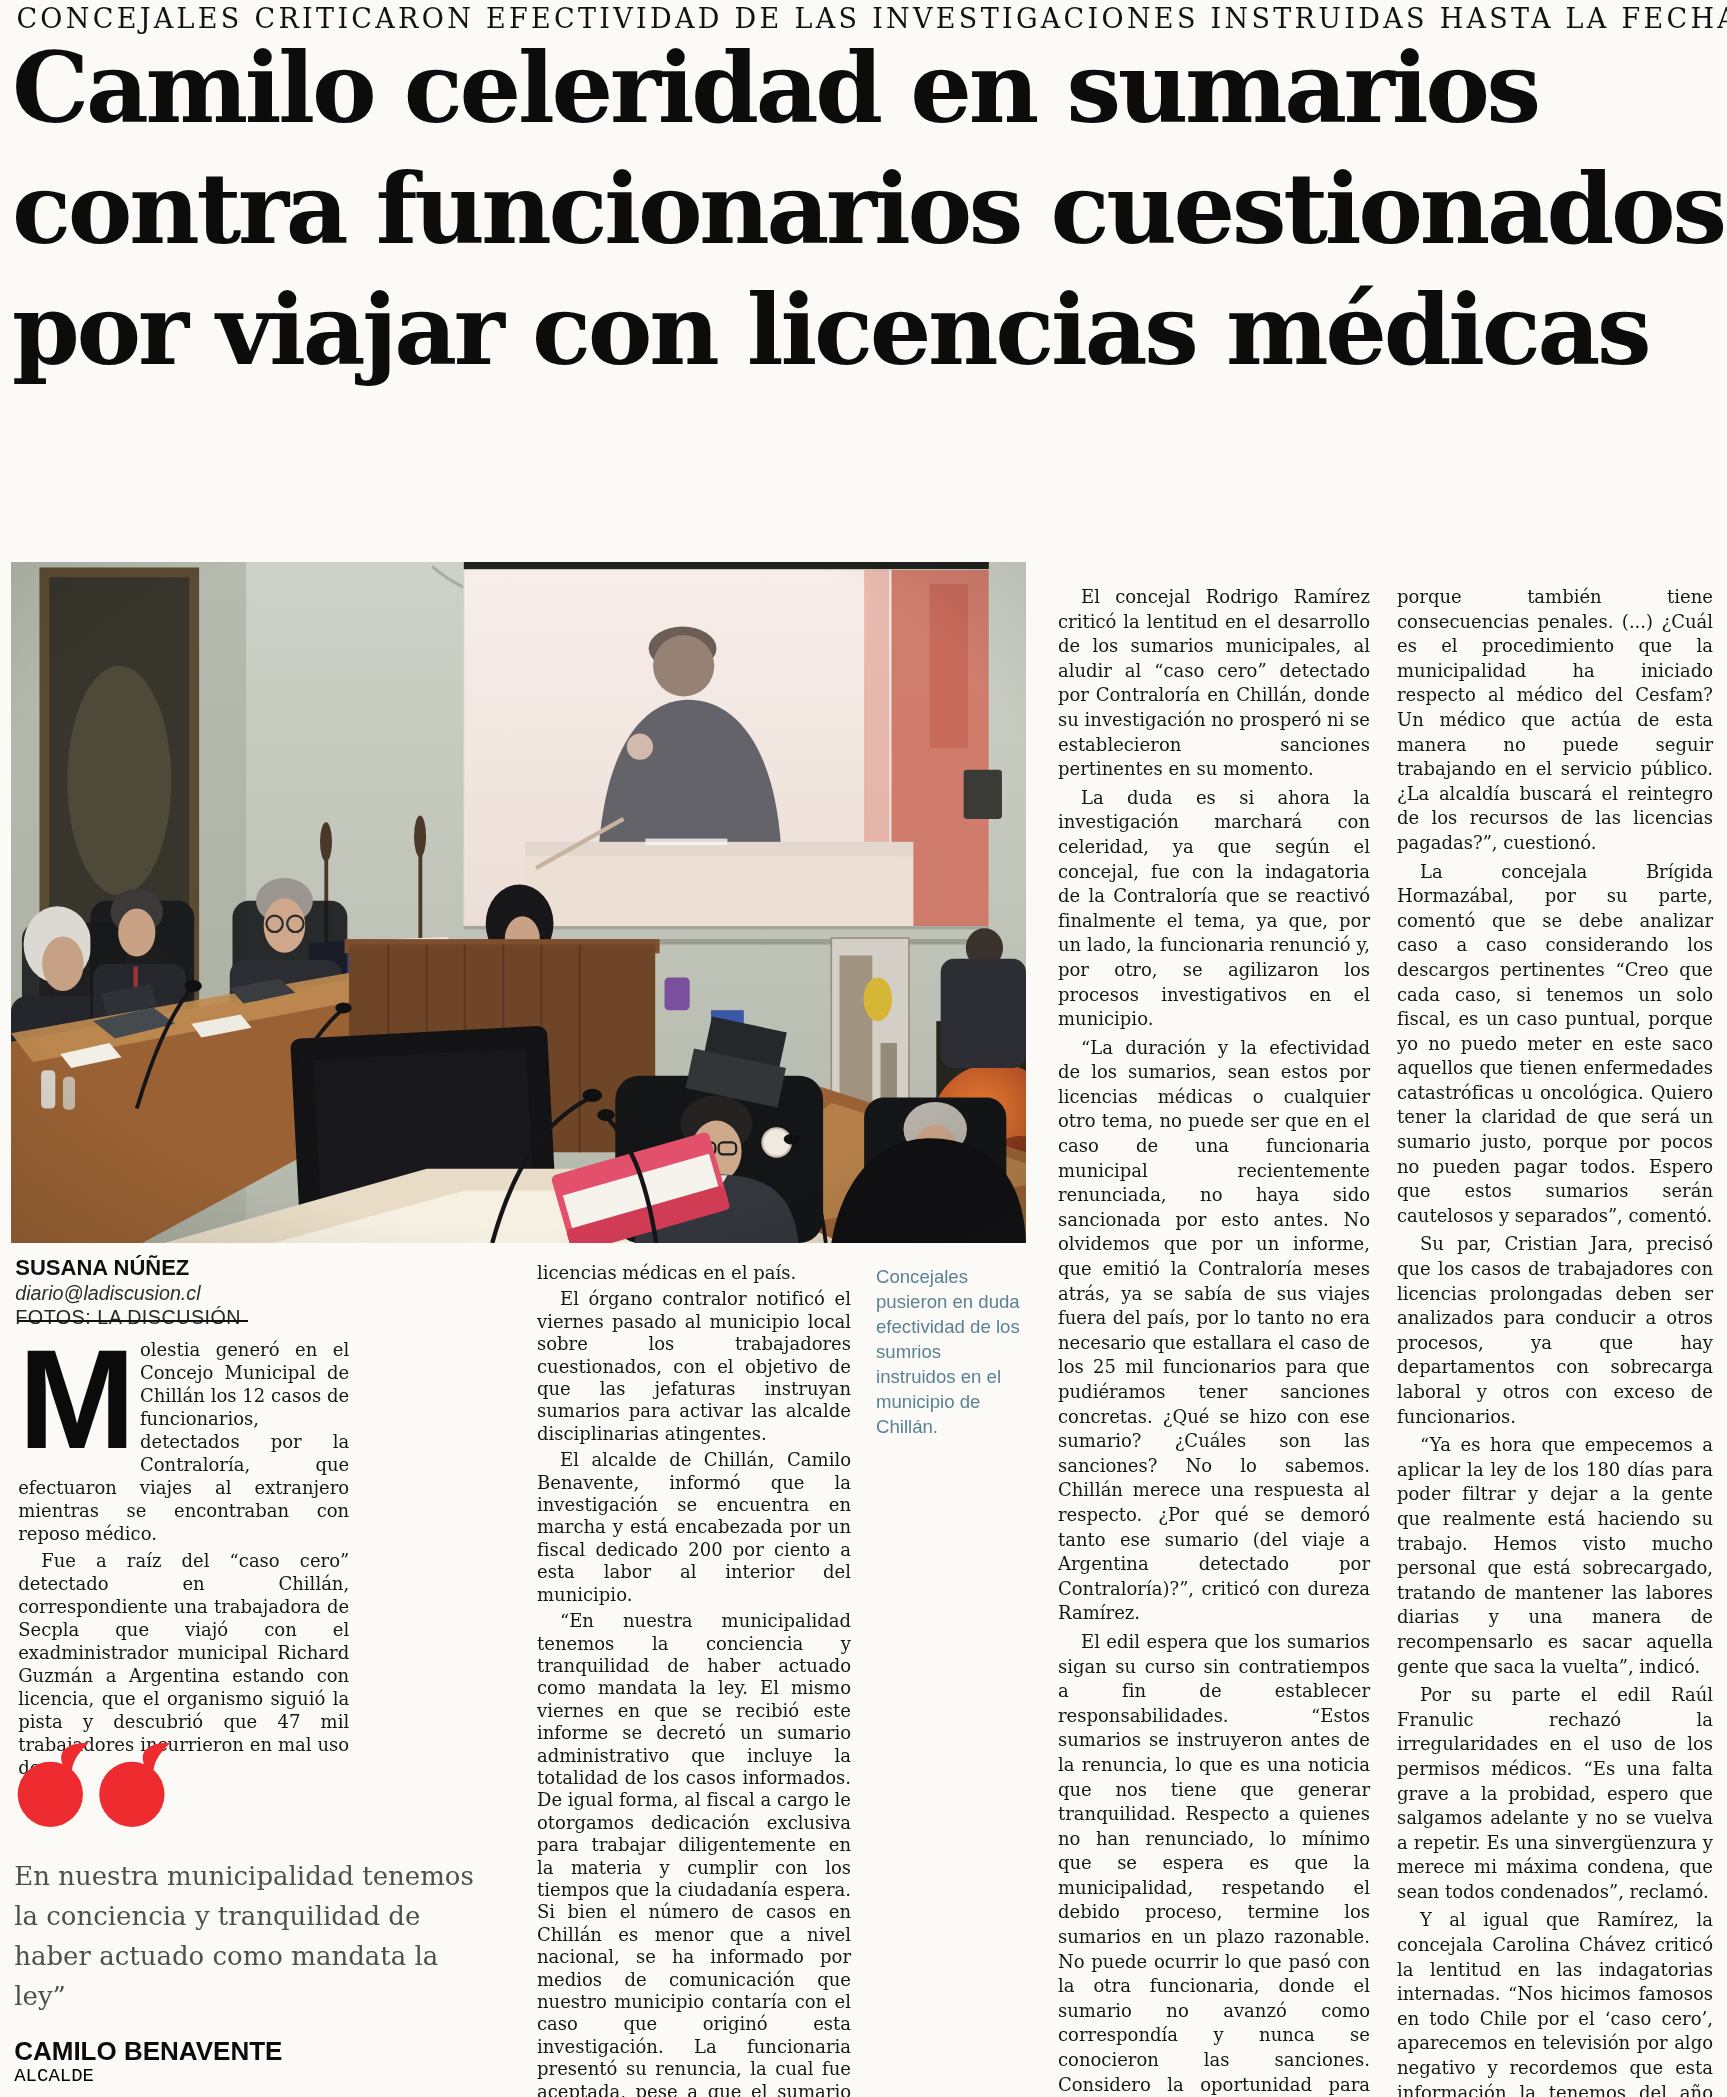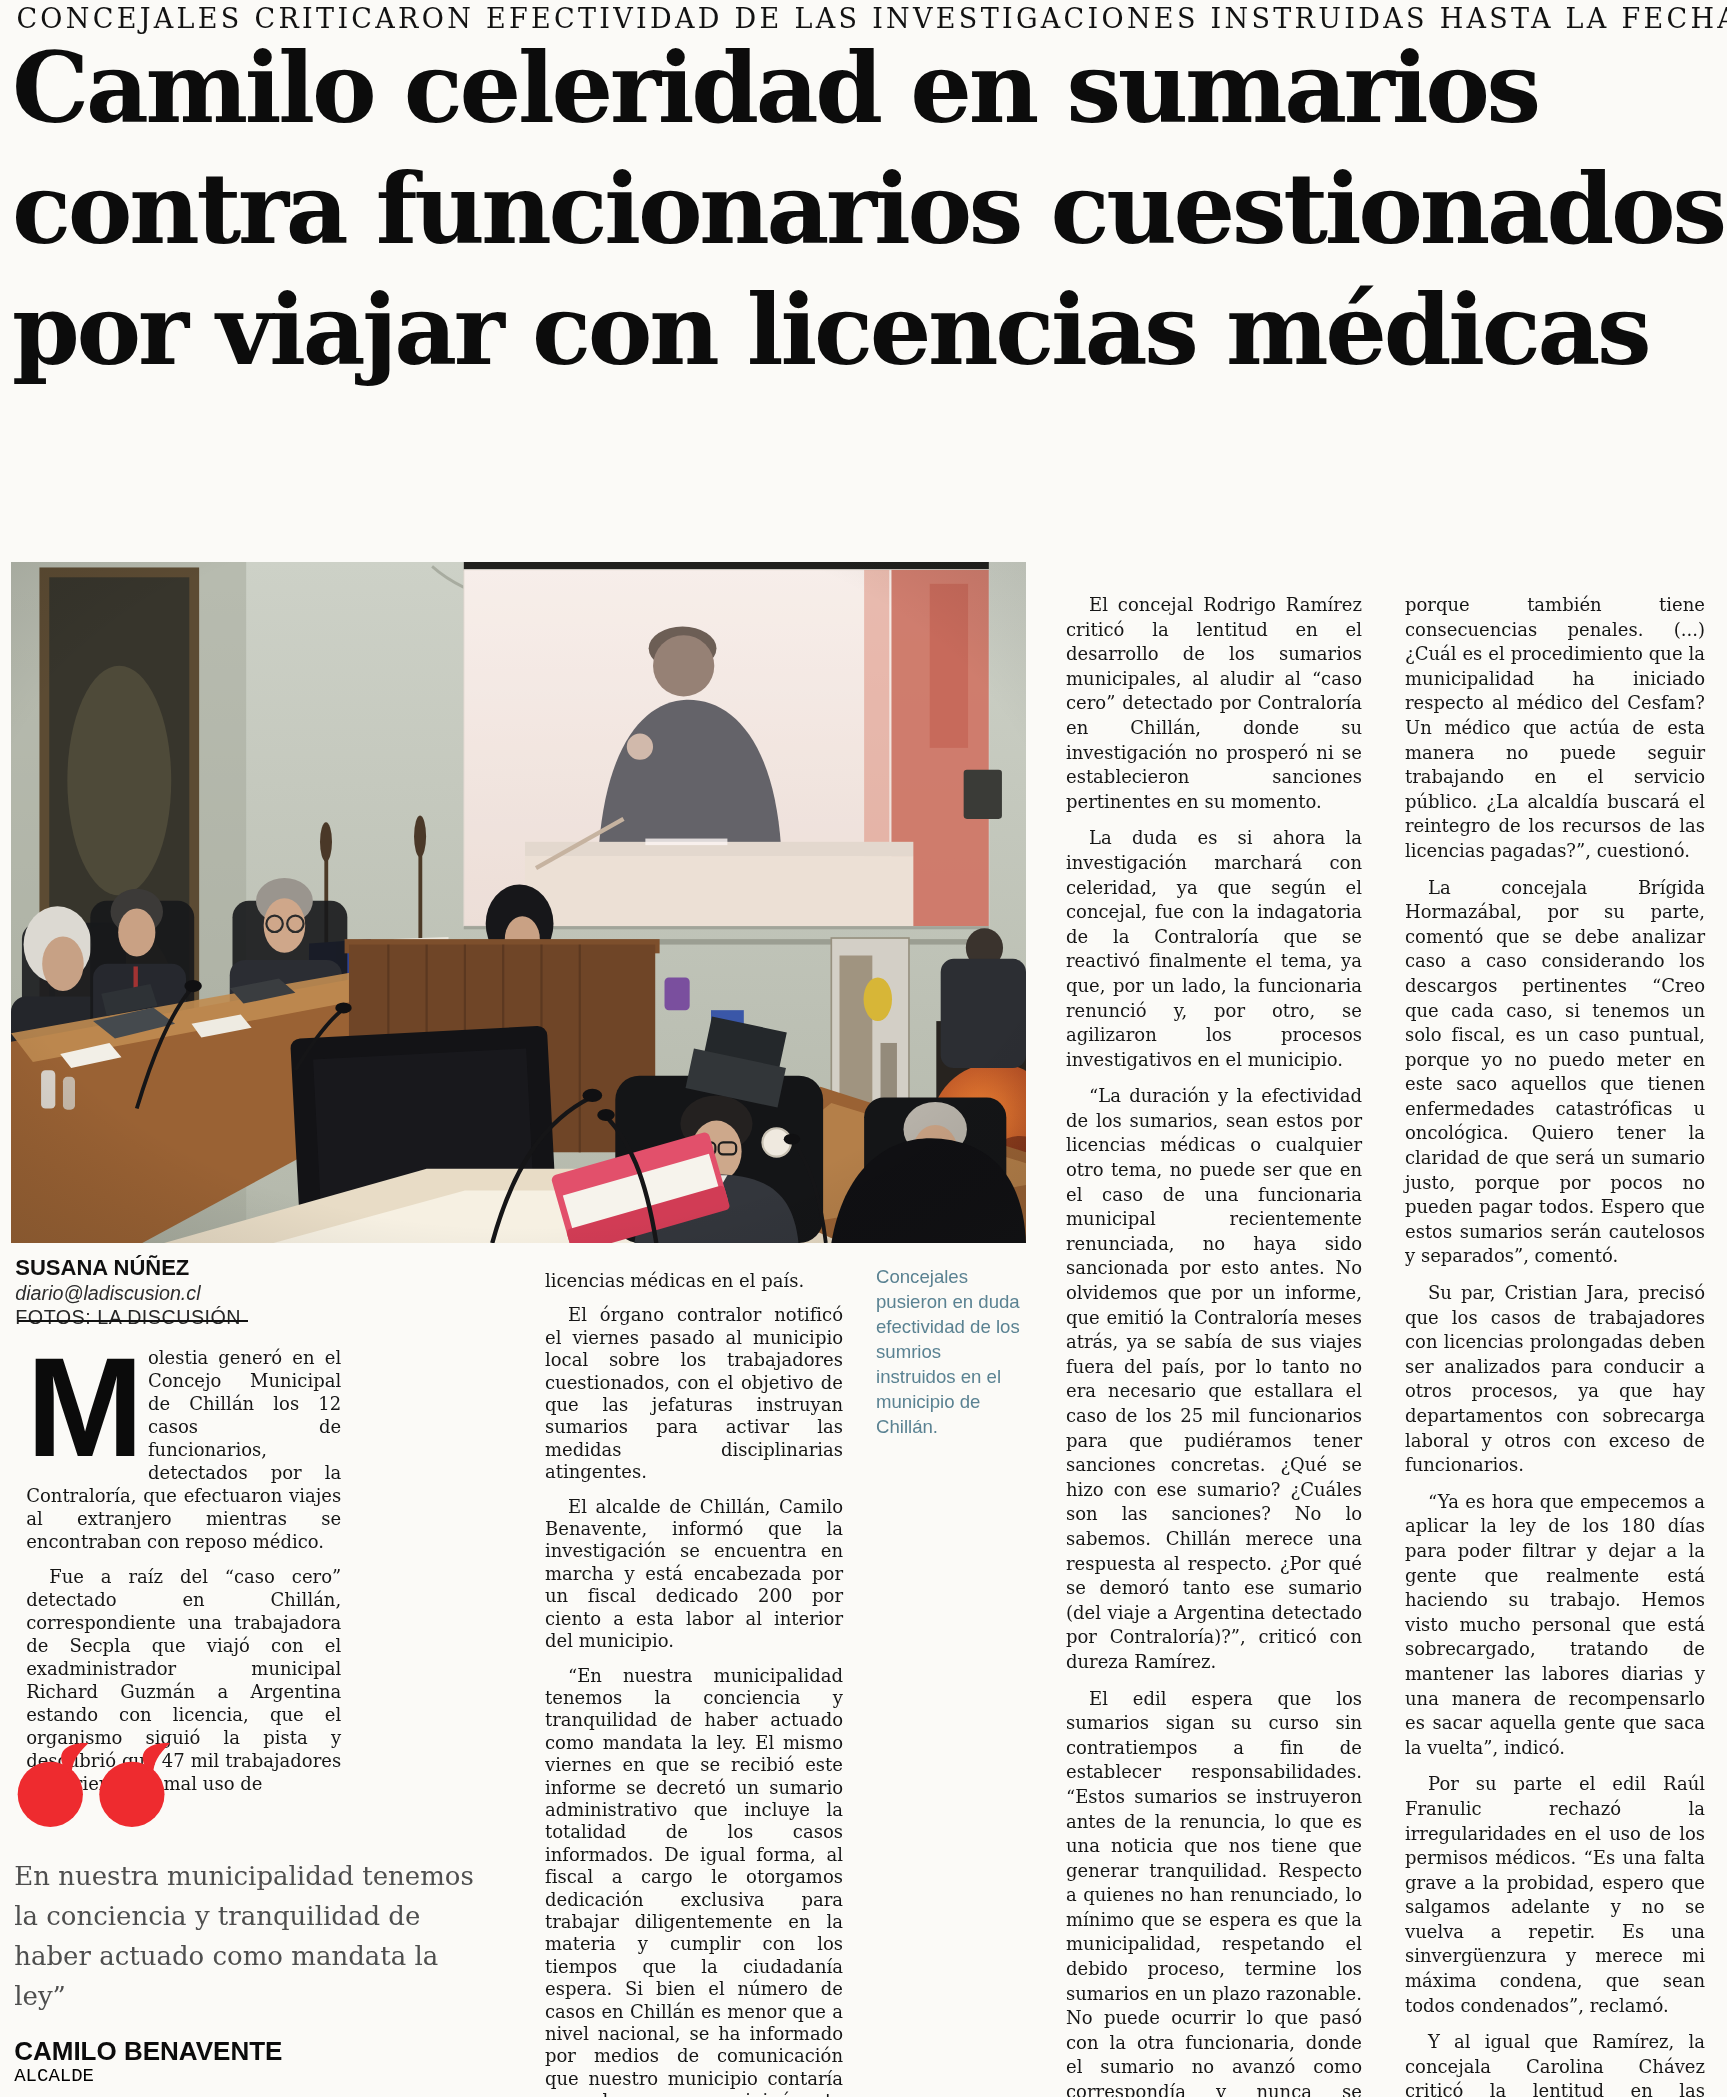--- a/index.html
+++ b/index.html
@@ -32,21 +32,21 @@
   .photo{
     position:absolute;left:11px;top:562px;width:1015px;height:681px;
     overflow:hidden;background:#b9bdb2;
   }
   .credit{position:absolute;left:15.3px;top:1255px;font-family:"Liberation Sans",sans-serif;}
   .credit .author{font-weight:bold;font-size:22px;color:#101010;line-height:26px;}
   .credit .email{font-style:italic;font-size:19.7px;color:#2c2c2c;line-height:24px;}
   .credit .fotos{font-size:19.7px;color:#262626;line-height:24px;letter-spacing:0.5px;}
   .rule{position:absolute;left:17.5px;top:1320px;width:230px;height:2.2px;background:#111;}
   .article-col{position:absolute;}
-  .article-col p{margin:12px;text-align:justify;}
+  .article-col p{margin:4px;text-align:justify;}
   .col1{left:14.2px;top:1334px;width:339px;font-size:18px;line-height:23px;}
   .col1 .para2{text-indent:23px;}
   .dropcap{
     float:left;
     font-family:"Liberation Sans",sans-serif;font-weight:bold;
     font-size:141px;line-height:109px;letter-spacing:-5.5px;
     margin:6.6px 9.8px 0 0;color:#0b0b0b;
   }
   .col2{left:533px;top:1258px;width:322px;font-size:18px;line-height:22.4px;}
   .col2 p{text-indent:23px;}
@@ -328,21 +328,21 @@
 
   <div class="rule"></div>
 
   <div class="article-col col1">
     <p class="para para1"><span class="dropcap">M</span><span>olestia generó en el Concejo Municipal de Chillán los 12 casos de funcionarios, detectados por la Contraloría, que efectuaron viajes al extranjero mientras se encontraban con reposo médico.</span></p>
     <p class="para para2">Fue a raíz del “caso cero” detectado en Chillán, correspondiente una trabajadora de Secpla que viajó con el exadministrador municipal Richard Guzmán a Argentina estando con licencia, que el organismo siguió la pista y descubrió que 47 mil trabajadores incurrieron en mal uso de</p>
   </div>
 
   <div class="article-col col2">
       <p>licencias médicas en el país.</p>
-      <p>El órgano contralor notificó el viernes pasado al municipio local sobre los trabajadores cuestionados, con el objetivo de que las jefaturas instruyan sumarios para activar las medidas disciplinarias atingentes.</p>
+      <p>El órgano contralor notificó el viernes pasado al municipio local sobre los trabajadores cuestionados, con el objetivo de que las jefaturas instruyan sumarios para activar las alcalde disciplinarias atingentes.</p>
       <p>El alcalde de Chillán, Camilo Benavente, informó que la investigación se encuentra en marcha y está encabezada por un fiscal dedicado 200 por ciento a esta labor al interior del municipio.</p>
       <p>“En nuestra municipalidad tenemos la conciencia y tranquilidad de haber actuado como mandata la ley. El mismo viernes en que se recibió este informe se decretó un sumario administrativo que incluye la totalidad de los casos informados. De igual forma, al fiscal a cargo le otorgamos dedicación exclusiva para trabajar diligentemente en la materia y cumplir con los tiempos que la ciudadanía espera. Si bien el número de casos en Chillán es menor que a nivel nacional, se ha informado por medios de comunicación que nuestro municipio contaría con el caso que originó esta investigación. La funcionaria presentó su renuncia, la cual fue aceptada, pese a que el sumario en curso seguirá su camino tal como la Contraloría lo ha solicitado”, explicó el jefe comunal.</p>
     </div>
 
   <div class="caption">Concejales pusieron en duda efectividad de los sumrios instruidos en el municipio de Chillán.</div>
 
   <div class="article-col col3">
       <p>El concejal Rodrigo Ramírez criticó la lentitud en el desarrollo de los sumarios municipales, al aludir al “caso cero” detectado por Contraloría en Chillán, donde su investigación no prosperó ni se establecieron sanciones pertinentes en su momento.</p>
       <p>La duda es si ahora la investigación marchará con celeridad, ya que según el concejal, fue con la indagatoria de la Contraloría que se reactivó finalmente el tema, ya que, por un lado, la funcionaria renunció y, por otro, se agilizaron los procesos investigativos en el municipio.</p>
       <p>“La duración y la efectividad de los sumarios, sean estos por licencias médicas o cualquier otro tema, no puede ser que en el caso de una funcionaria municipal recientemente renunciada, no haya sido sancionada por esto antes. No olvidemos que por un informe, que emitió la Contraloría meses atrás, ya se sabía de sus viajes fuera del país, por lo tanto no era necesario que estallara el caso de los 25 mil funcionarios para que pudiéramos tener sanciones concretas. ¿Qué se hizo con ese sumario? ¿Cuáles son las sanciones? No lo sabemos. Chillán merece una respuesta al respecto. ¿Por qué se demoró tanto ese sumario (del viaje a Argentina detectado por Contraloría)?”, criticó con dureza Ramírez.</p>

